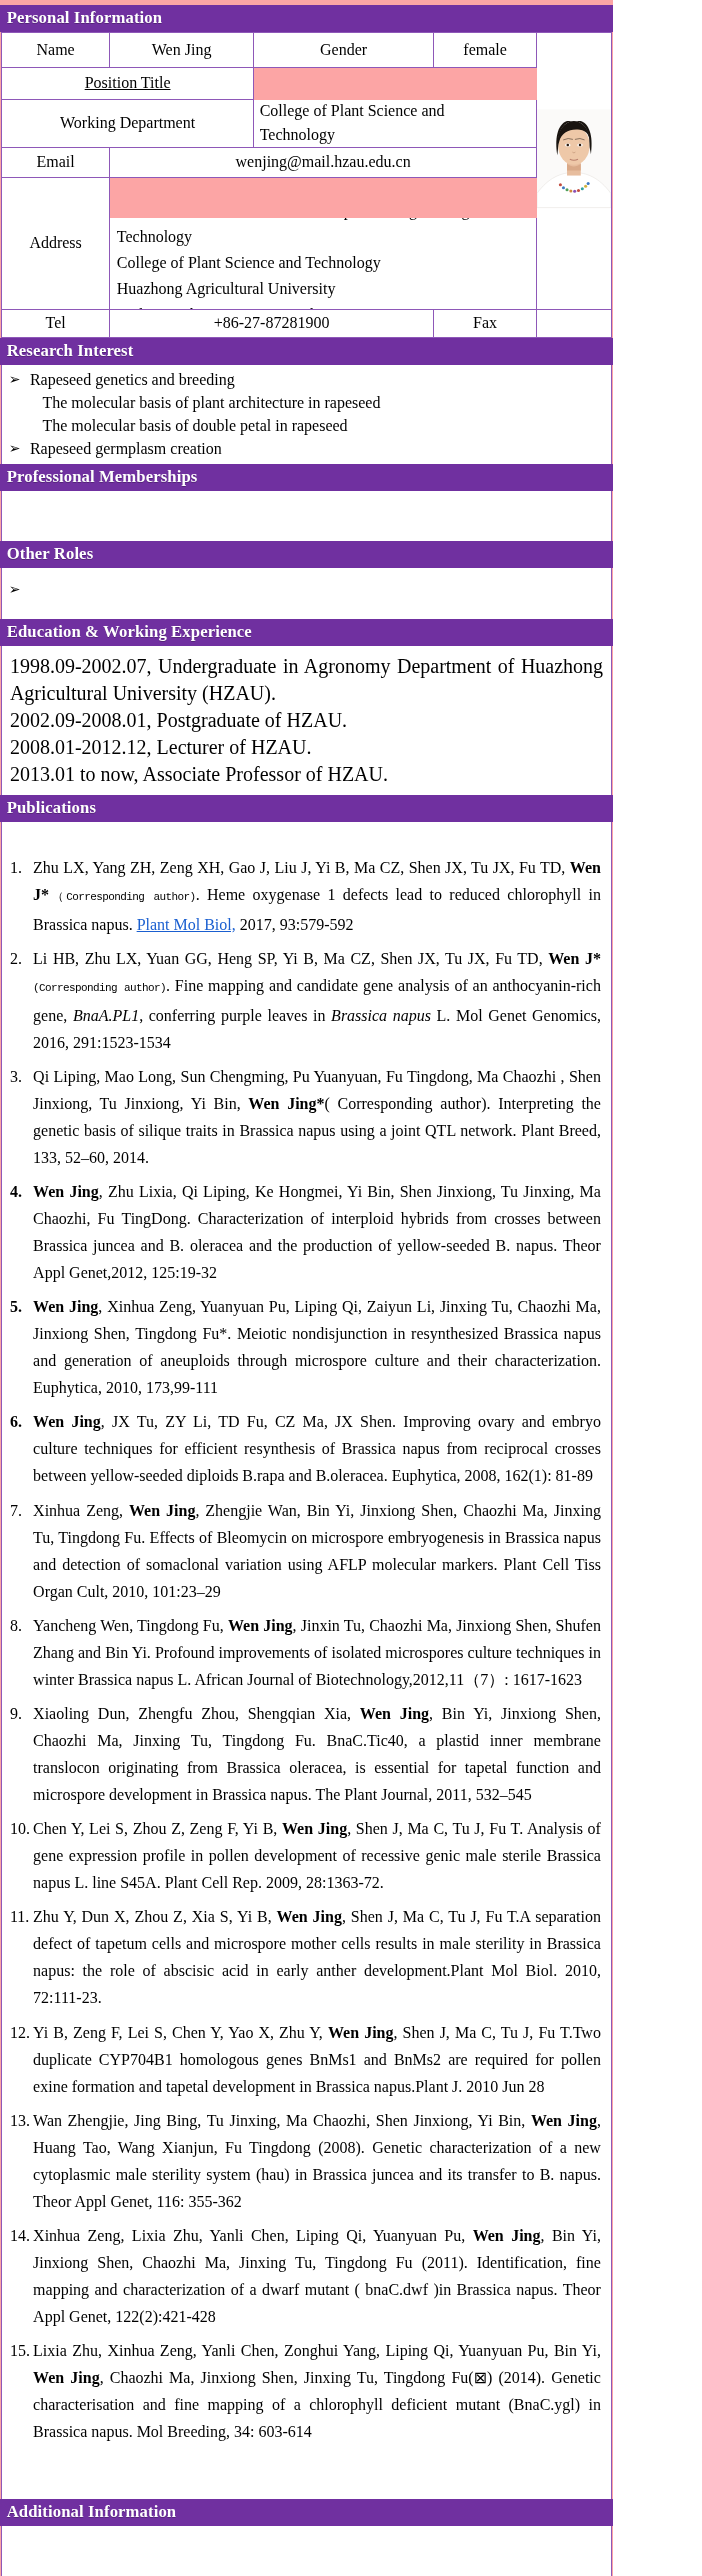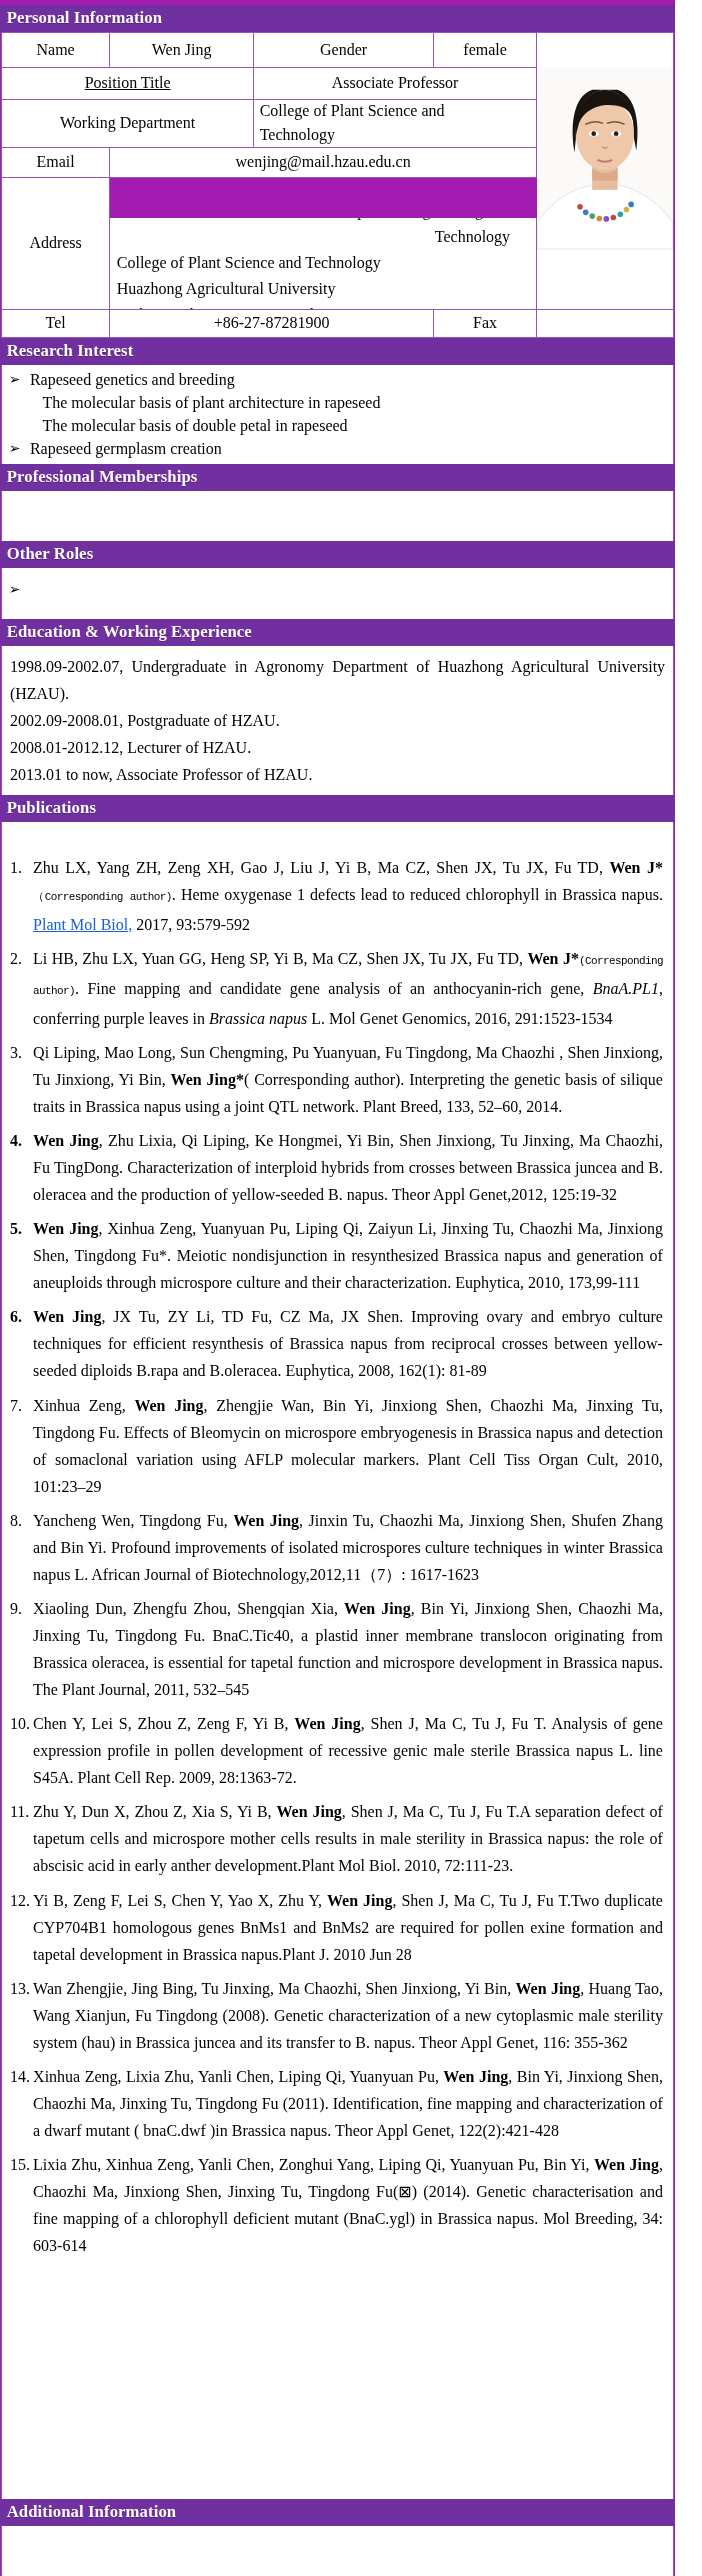--- a/index.html
+++ b/index.html
@@ -4,58 +4,58 @@
 <style>
   :root{
     --band:#7030A0;
     --bd:#8E58B8;
     --link:#1A5FD0;
     --ink:#000;
   }
   *{margin:0;padding:0;box-sizing:border-box;}
   html,body{background:#fff;}
   body{width:703px;font-family:"Liberation Serif",serif;color:var(--ink);}
-  .page{position:relative;width:675px;height:2576px;background:#a21caf;overflow:hidden;}
+  .page{position:relative;width:613px;height:2576px;background:#fca5a5;overflow:hidden;}
   .topmargin{height:4.5px;}
   
   .band{height:27px;background:var(--band);color:#fff;display:flex;align-items:center;
         padding-left:6.7px;font-weight:bold;font-size:16.7px;letter-spacing:0.1px;
         text-shadow:0 0.6px 0.6px rgba(0,0,0,.25);}
   
   .cbox{margin:0 1.1px;border-left:1.1px solid var(--bd);border-right:1.1px solid var(--bd);
         overflow:hidden;background:#fff;}
   .h-research{height:99px;padding:3.3px 9px 0 3.3px;}
   .h-member{height:50px;}
   .h-roles{height:51px;padding:10px 9px 0 3.3px;}
   .h-edu{height:149px;padding:7.8px 7.8px 0 7.8px;}
   .h-pubs{height:1677px;padding:32px 7.8px 0 0;}
   .h-add{height:54px;}
   
   .ptable{display:grid;margin:0 1.1px;border:1.1px solid var(--bd);
           grid-template-columns:108px 144px 180px 103px 1fr;
           grid-template-rows:35px 32px 48px 30px 132px 27px;
           font-size:16px;}
   .c{border-right:1.1px solid var(--bd);border-bottom:1.1px solid var(--bd);
-     display:flex;align-items:center;justify-content:center;text-align:right;
+     display:flex;align-items:center;justify-content:center;text-align:left;
      background:#fff;overflow:hidden;}
   .c.leftal{justify-content:flex-start;text-align:left;}
   .c.colflex{flex-direction:column;align-items:flex-start;justify-content:center;margin-top:40px;}
   .norr{border-right:none;}
   .nobb{border-bottom:none;}
   .addr{line-height:26px;padding:2.2px 26px 2.2px 6.7px;}
   .dept{line-height:24px;padding:1.1px 19px 1.1px 5.6px;max-width:262px;}
   .photo-cell{grid-column:5;grid-row:1/span 5;display:flex;align-items:flex-start;
               justify-content:center;padding-top:18px;border-right:none;
               border-bottom:1.1px solid var(--bd);}
   
   .ri-line{position:relative;font-size:16px;line-height:23px;padding-left:24.5px;}
   .ri-indent{padding-left:37px;}
   .bullet{position:absolute;left:3.3px;top:0;font-size:14px;color:#000;}
   
-  .edu-line{font-size:16px;line-height:27px;text-align:justify;}
+  .edu-line{font-size:20px;line-height:27px;text-align:justify;}
   
   .pub{position:relative;padding-left:31px;padding-right:2.2px;margin-bottom:7.2px;
        font-size:16px;line-height:27px;text-align:justify;}
   .pub-num{position:absolute;left:7.8px;top:0;}
   .seg-b{font-weight:bold;}
   .seg-i{font-style:italic;}
   .seg-m{font-family:"Liberation Mono",monospace;font-size:11px;letter-spacing:-0.6px;}
   .seg-link{color:var(--link);text-decoration:underline;cursor:pointer;}
 </style>
 </head>
@@ -112,23 +112,20 @@
           <circle cx="178" cy="312" r="6" fill="#2fa3a0"></circle>
             <circle cx="191" cy="302" r="6" fill="#d2b13c"></circle>
           <circle cx="201" cy="291" r="6" fill="#3f7ac2"></circle>
         </g>
       </svg>
     </div>
 
     <div class="c" style="grid-column:1/span 2;grid-row:2;text-decoration:underline;">
         <span>Position Title</span>
       </div>
-    <div class="c" style="grid-column:3/span 2;grid-row:2;">
-        <span>Associate Professor</span>
-      </div>
 
     <div class="c" style="grid-column:1/span 2;grid-row:3;">
         <span>Working Department</span>
       </div>
     <div class="c leftal" style="grid-column:3/span 2;grid-row:3;">
         <span class="dept">College of Plant Science and Technology</span>
       </div>
 
     <div class="c" style="grid-column:1;grid-row:4;">
         <span>Email</span>

